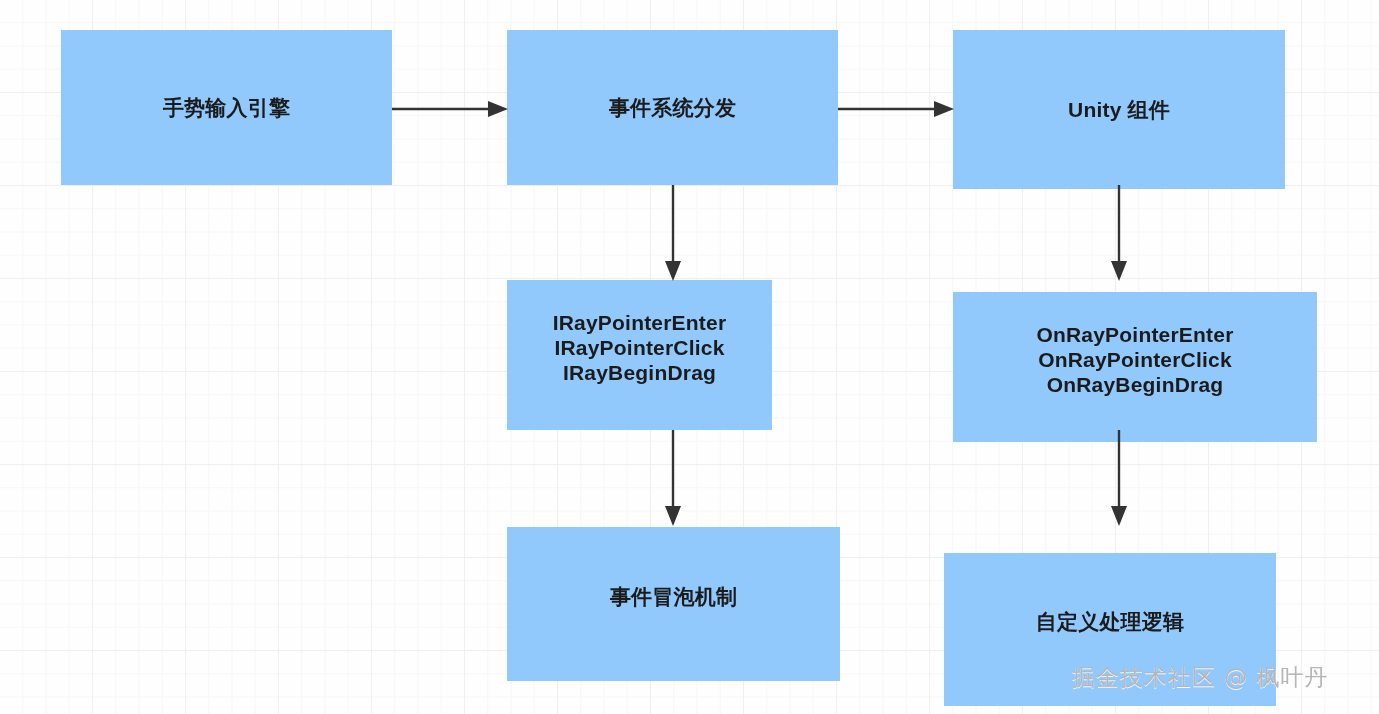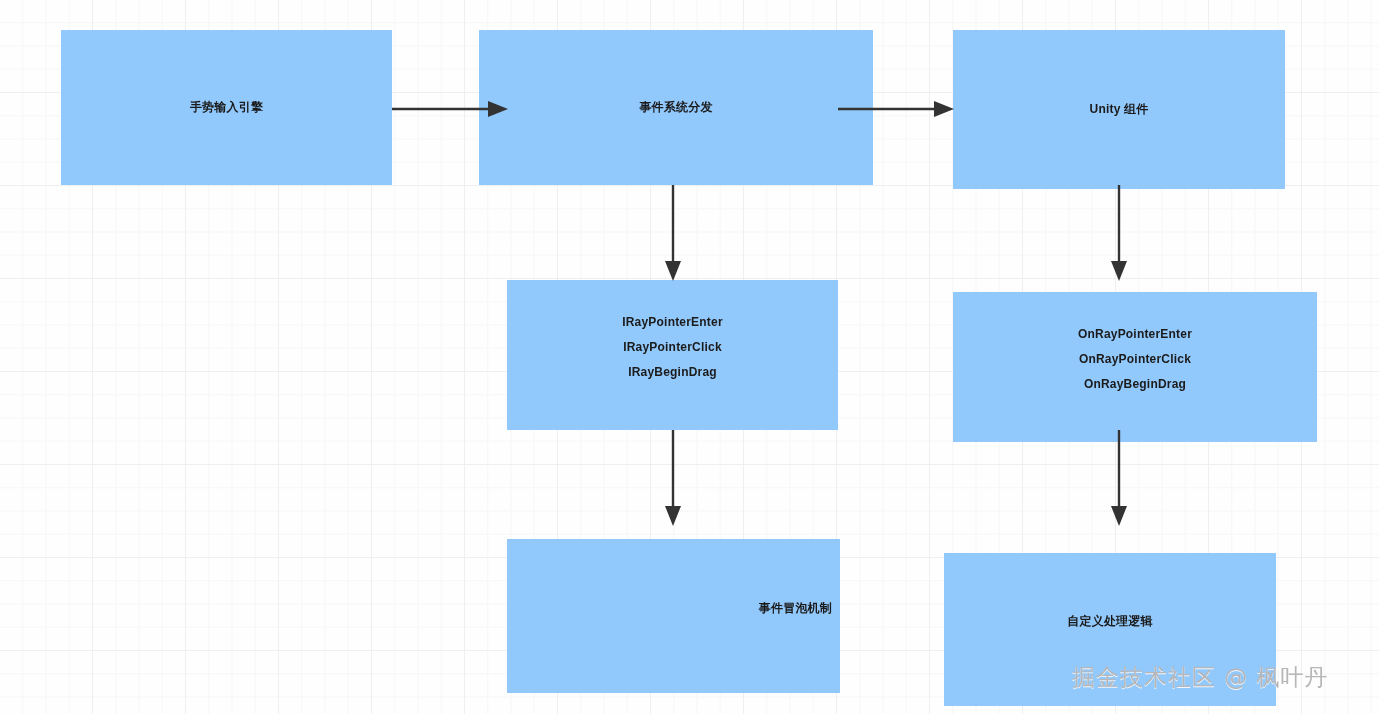--- a/index.html
+++ b/index.html
@@ -29,21 +29,21 @@
 
   .node {
     position: absolute;
     background: #92c9fd;
     display: flex;
     align-items: center;
     justify-content: center;
     text-align: center;
     color: #1b1b1b;
     font-weight: bold;
-    font-size: 12px;
+    font-size: 21px;
     line-height: 25px;
     letter-spacing: 0.2px;
     box-sizing: border-box;
     padding: 0 8px;
   }
   .node .label {
     white-space: pre-line;
   }
   
   .node.up1 { align-items: center; }
@@ -74,41 +74,41 @@
 </style>
 </head>
 <body>
 
 <div id="canvas">
 
   <div class="node up1" style="left:61px; top:30px; width:331px; height:155px;">
     <span class="label">手势输入引擎</span>
   </div>
 
-  <div class="node up1" style="left:479px; top:30px; width:394px; height:155px;text-align:right;">
+  <div class="node up1" style="left:507px; top:30px; width:331px; height:155px;text-align:right;">
     <span class="label">事件系统分发</span>
   </div>
 
   <div class="node up1" style="left:953px; top:30px; width:332px; height:159px;">
     <span class="label">Unity 组件</span>
   </div>
 
-  <div class="node up2" style="left:507px; top:280px; width:331px; height:150px;">
+  <div class="node up2" style="left:507px; top:280px; width:265px; height:150px;">
     <span class="label">IRayPointerEnter
 IRayPointerClick
 IRayBeginDrag</span>
   </div>
 
   <div class="node up2" style="left:953px; top:292px; width:364px; height:150px;text-align:center;">
     <span class="label">OnRayPointerEnter
 OnRayPointerClick
 OnRayBeginDrag</span>
   </div>
 
-  <div class="node up2" style="left:507px; top:539px; width:333px; height:154px;justify-content:flex-end;">
+  <div class="node up2" style="left:507px; top:527px; width:333px; height:154px;">
     <span class="label">事件冒泡机制</span>
   </div>
 
   <div class="node up2" style="left:944px; top:553px; width:332px; height:153px;">
     <span class="label">自定义处理逻辑</span>
   </div>
 
   <svg class="edge" style="left:392px; top:96px; width:116px; height:26px;" viewBox="0 0 116 26">
     <line x1="0" y1="13" x2="98" y2="13"></line>
     <polygon points="96,5 116,13 96,21"></polygon>

